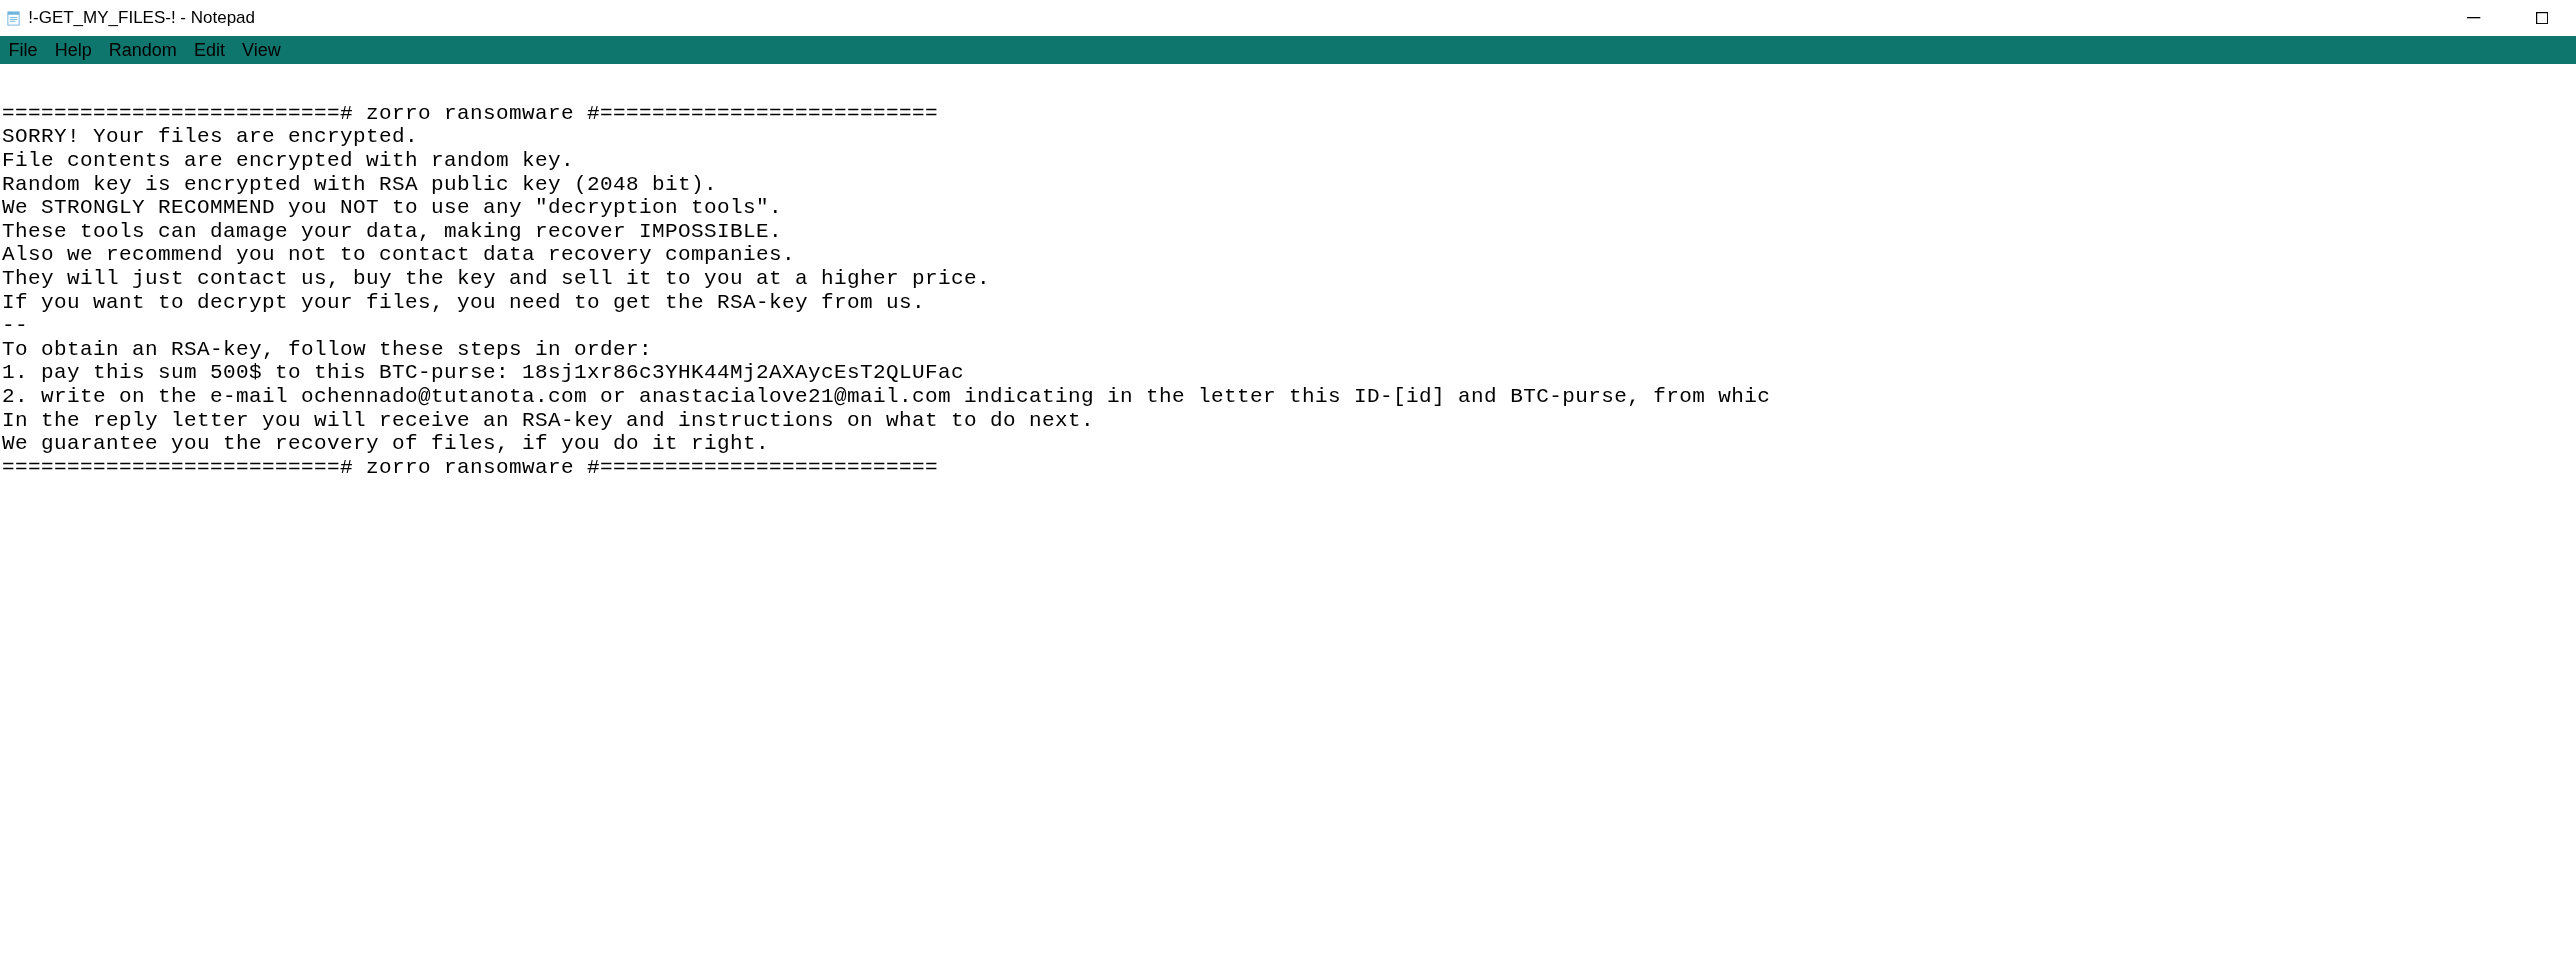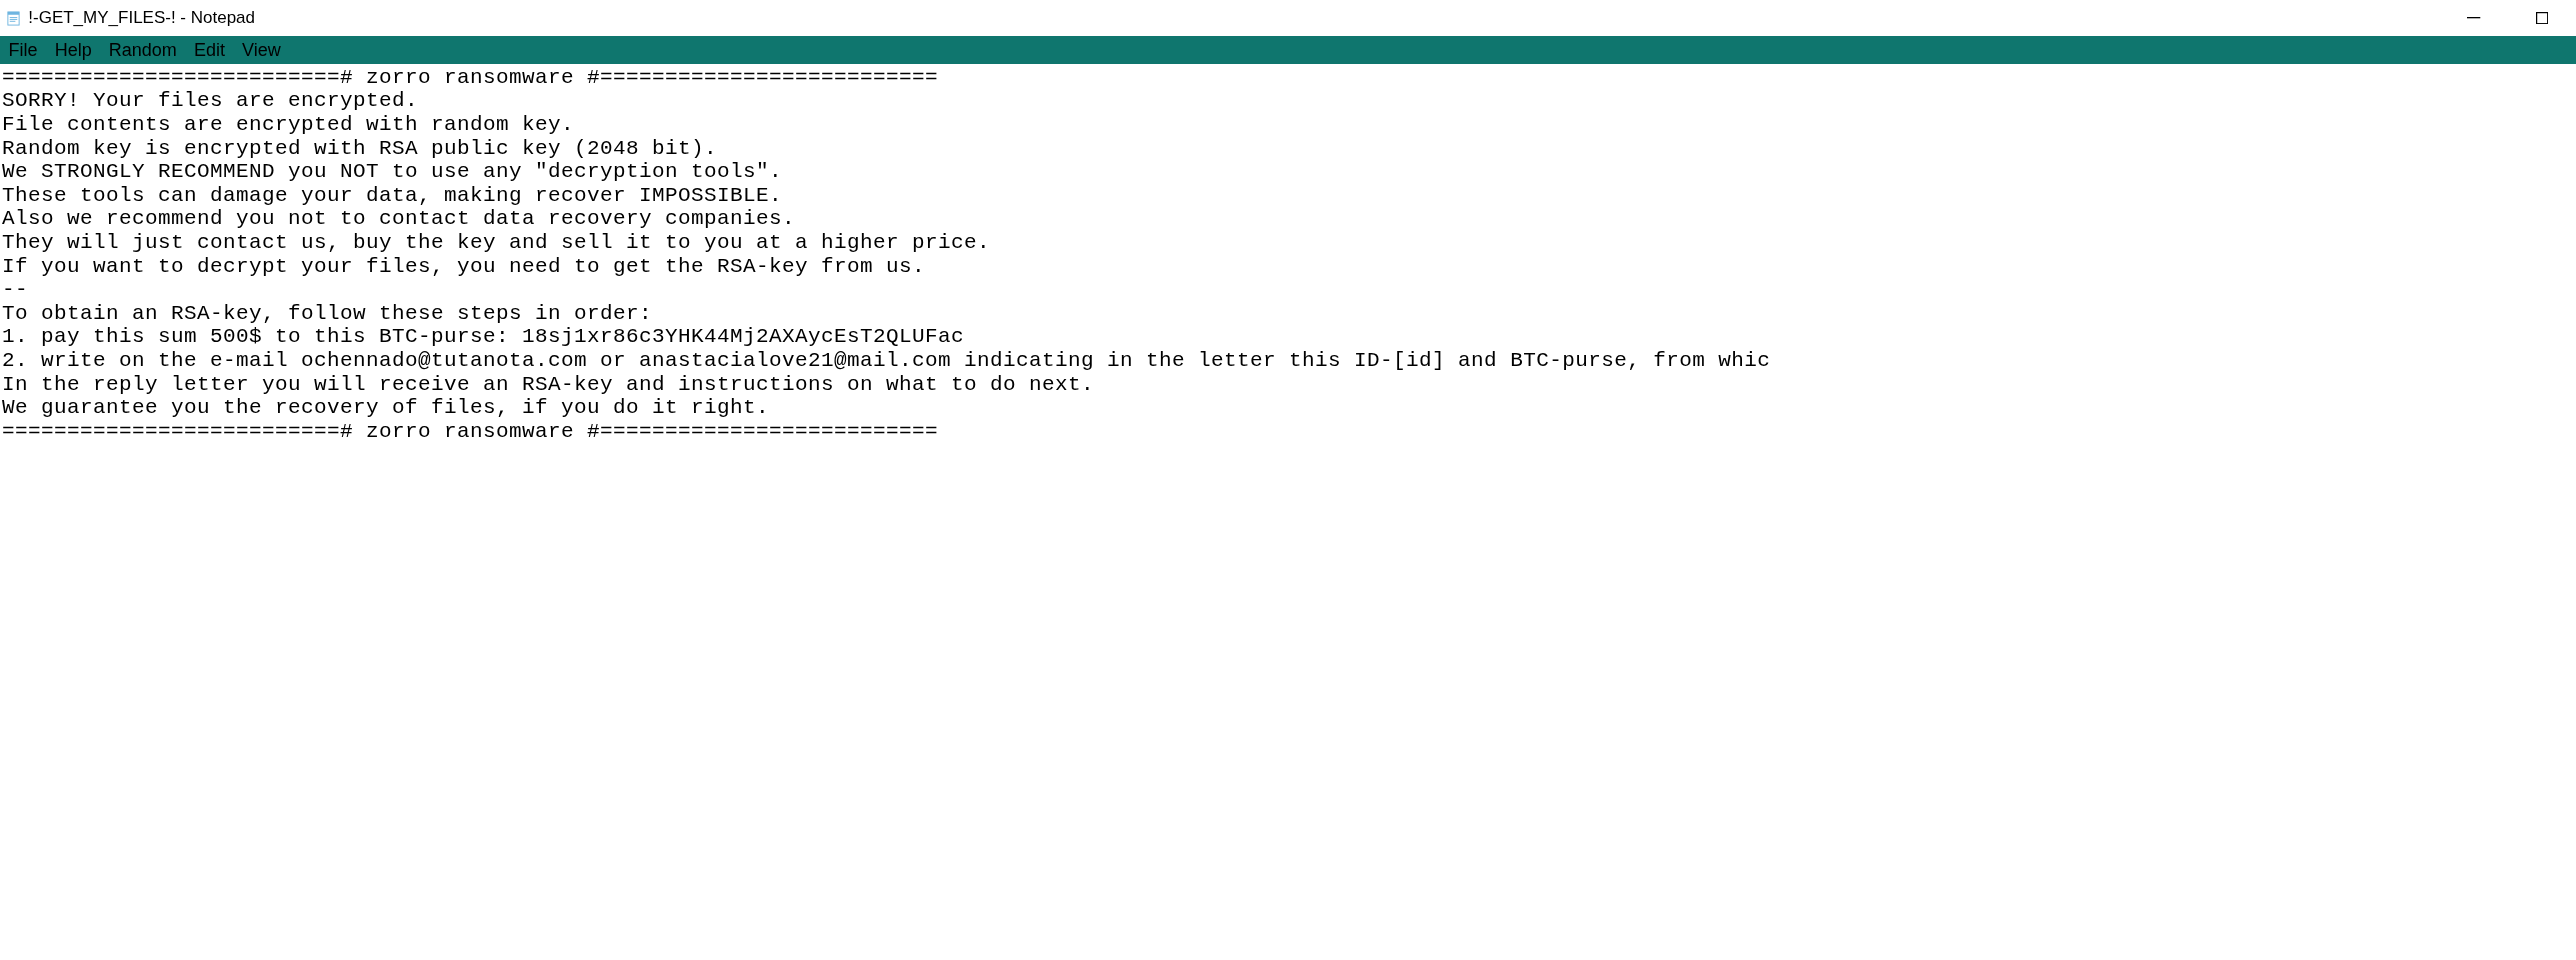--- a/index.html
+++ b/index.html
@@ -4,21 +4,21 @@
   <style>
     * { margin: 0; padding: 0; box-sizing: border-box; }
     body { font-family: "Segoe UI", Tahoma, sans-serif; font-size: 11.4px; background: #fff; overflow: hidden; width: 2576px; height: 961px; }
     .titlebar { height: 36px; display: flex; align-items: center; padding-left: 5.7px; background: #fff; }
     .titlebar-icon { width: 15px; height: 15px; margin-right: 7.6px; }
     .titlebar-text { font-size: 17px; color: #000; flex: 0 0 auto; }
     .window-controls { margin-left: auto; display: flex; height: 100%; }
     .win-btn { width: 68px; height: 100%; display: flex; align-items: center; justify-content: center; font-size: 9.5px; color: #000; }
     .menubar { height: 28px; display: flex; align-items: center; gap: 1.9px; padding-left: 1px; background: #0f766e; }
     .menu-item { padding: 3.8px 7.6px; font-size: 18px; color: #000; }
-    .editor { padding: 1.9px 3.8px 0 1.9px; }
+    .editor { padding: 1.9px 3.8px 0 1.9px; margin-top: 36px; }
     .editor pre { font-family: "Courier New", Consolas, monospace; font-size: 21px; line-height: 23.6px; white-space: pre; color: #000; letter-spacing: 0.4px; }
   </style>
 </head>
 <body>
 
 <div class="titlebar">
   <span class="titlebar-icon">
     <svg width="15" height="15" viewBox="0 0 16 16">
       <rect x="2" y="1" width="12" height="14" fill="#fff" stroke="#6fb5e0" stroke-width="1"></rect>
       <rect x="2" y="1" width="12" height="3" fill="#6fb5e0"></rect>

